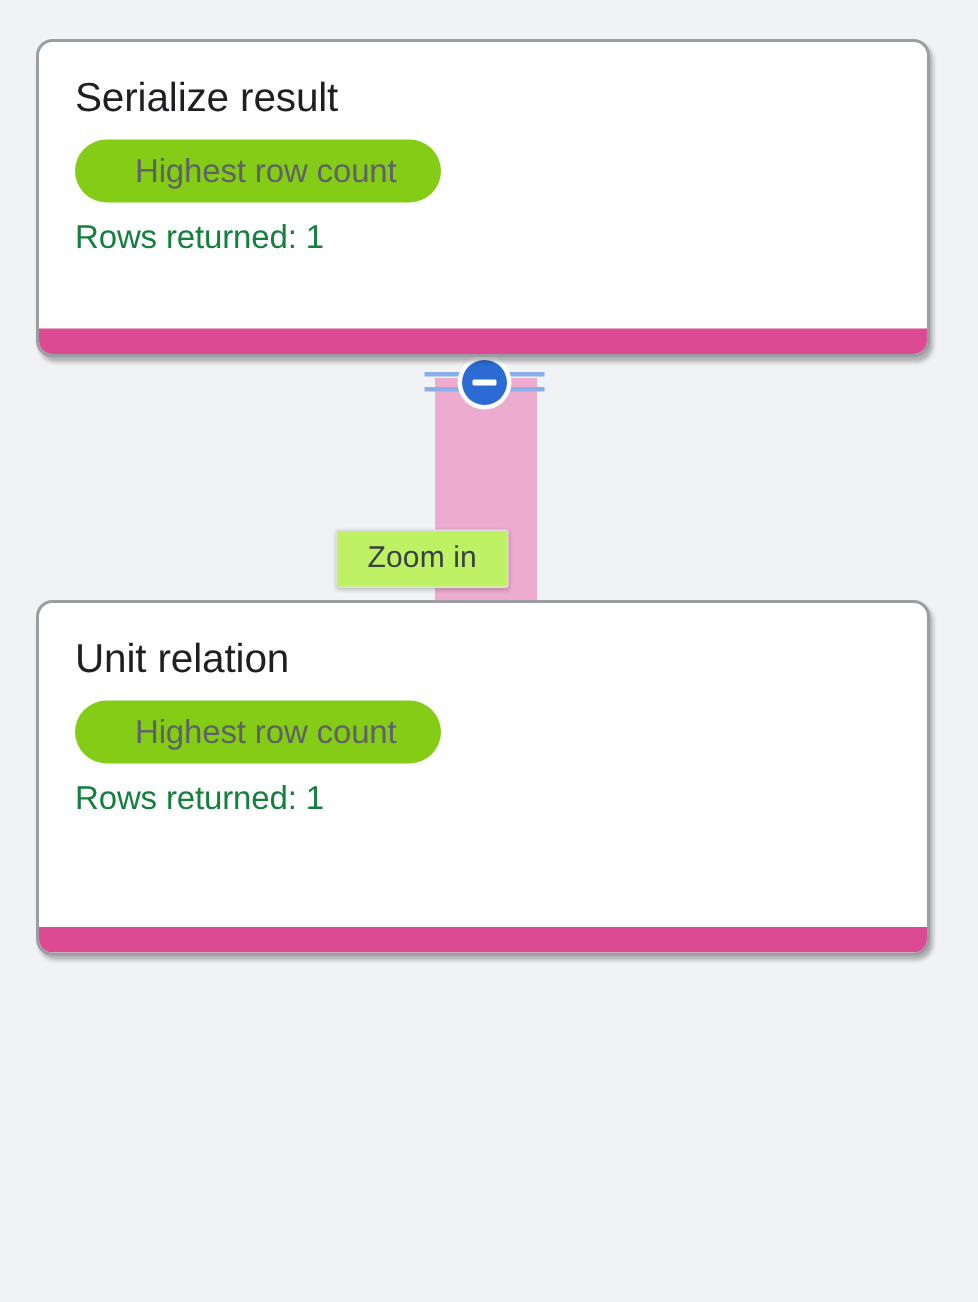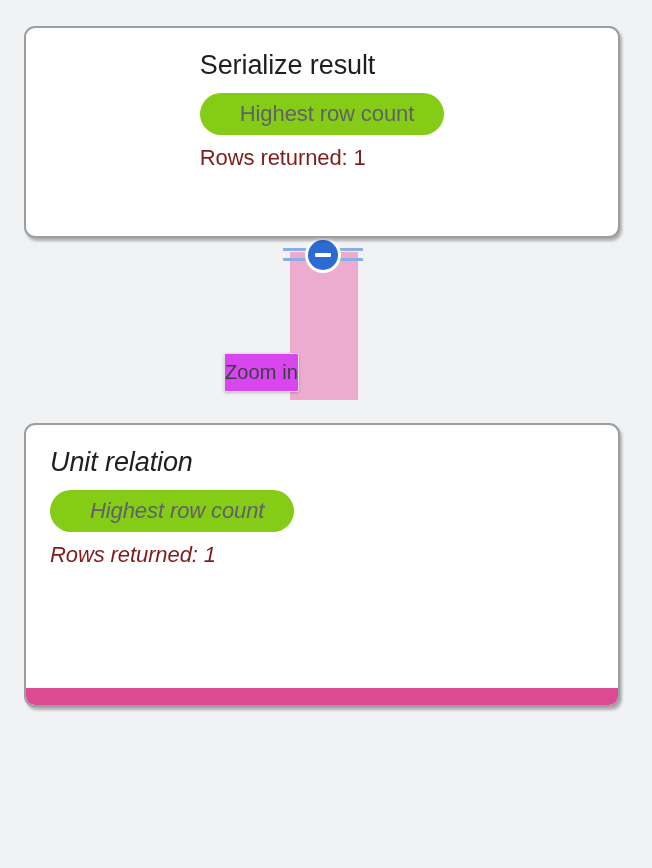--- a/index.html
+++ b/index.html
@@ -78,24 +78,24 @@
     border-radius: 1px;
   }
 
   
   .tooltip {
     position: absolute;
     left: 224px;
     top: 353px;
     height: 39px;
     box-sizing: border-box;
-    padding: 0 0;
-    display: flex;
-    align-items: center;
-    background: #d946ef;
+    padding: 0 20px;
+    display: flex;
+    align-items: center;
+    background: #bef264;
     border: 1px solid #dedede;
     border-radius: 2px;
     color: #3c4043;
     font-size: 20px;
     letter-spacing: 0.1px;
     box-shadow: 0 1px 3px rgba(0,0,0,0.22);
     z-index: 9;
     white-space: nowrap;
   }
 
@@ -107,22 +107,22 @@
     box-sizing: border-box;
     background: #ffffff;
     border: 2px solid #9b9ea1;
     border-radius: 11px;
     box-shadow: 2px 3px 3px rgba(0,0,0,0.28);
     overflow: hidden;
     z-index: 5;
     display: flex;
     flex-direction: column;
   }
-  .node-card.card-1 { top: 26px;  height: 212px; align-items: center; }
-  .node-card.card-2 { top: 423px; height: 284px; font-style: italic; }
+  .node-card.card-1 { top: 26px;  height: 212px; }
+  .node-card.card-2 { top: 400px; height: 237px; }
 
   .card-body {
     flex: 1 1 auto;
     padding: 20px 24px 0 24px;
   }
 
   .card-title {
     font-size: 27px;
     line-height: 34px;
     color: #1f1f21;
@@ -143,21 +143,21 @@
     color: #5f6368;
     font-size: 22px;
     letter-spacing: -0.1px;
     white-space: nowrap;
   }
 
   .card-stat {
     margin-top: 9px;
     font-size: 22px;
     line-height: 28px;
-    color: #7f1d1d;
+    color: #15803d;
     letter-spacing: -0.1px;
   }
 
   .card-footer-bar {
     flex: 0 0 auto;
     height: 17px;
     background: #dc4a93;
   }
 </style>
 </head>

